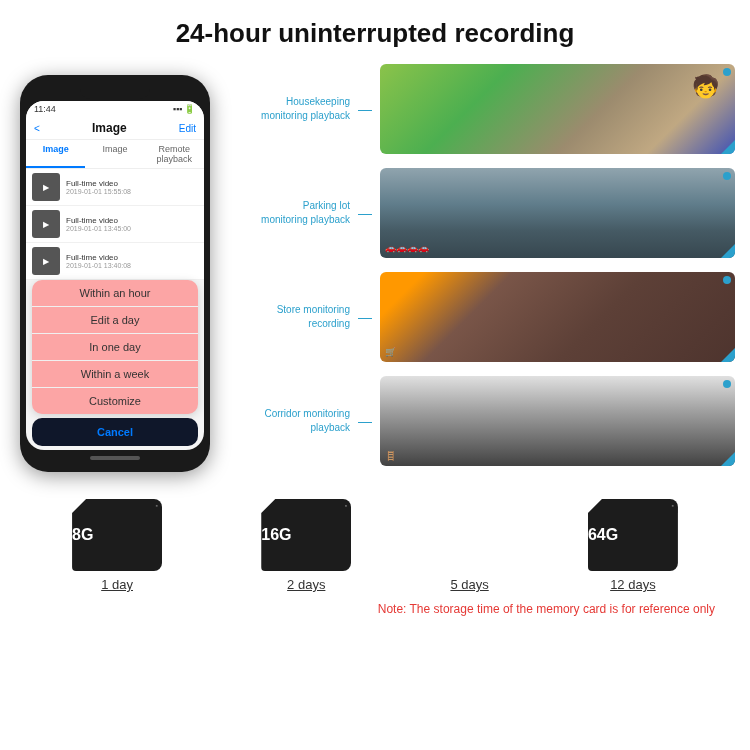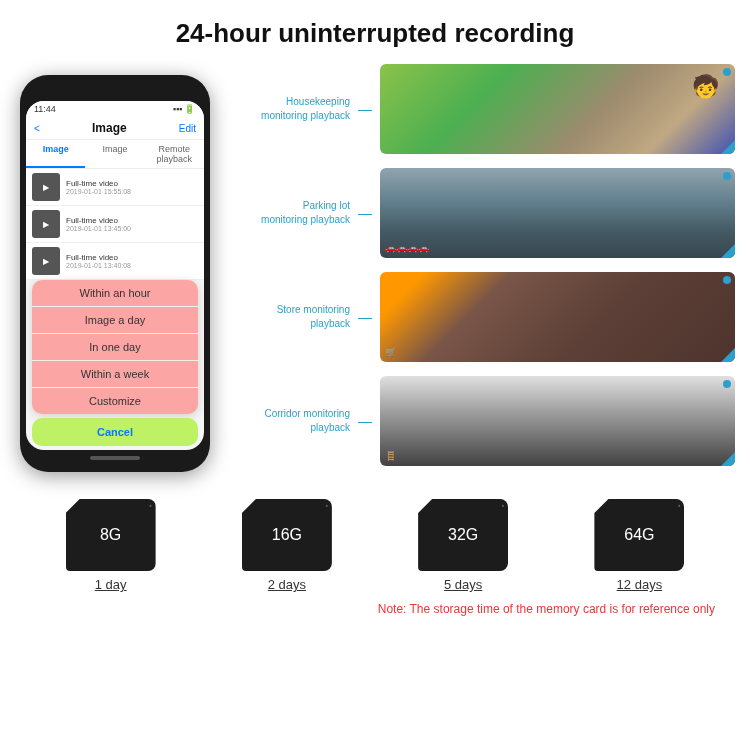--- a/index.html
+++ b/index.html
@@ -138,21 +138,21 @@
       color: #333;
       border-bottom: 1px solid #f0f0f0;
     }
     .dropdown-item:last-child { border-bottom: none; }
     .dropdown-cancel {
       text-align: center;
       padding: 8px 0;
       font-size: 11px;
       color: #007aff;
       margin: 4px 6px;
-      background: #bef264;
+      background: #0f172a;
       border-radius: 10px;
       font-weight: bold;
     }
     .phone-home-bar {
       width: 50px;
       height: 4px;
       background: #555;
       border-radius: 2px;
       margin: 6px auto 0;
     }
@@ -244,24 +244,23 @@
       gap: 6px;
     }
     
     .sd-card-shape {
       width: 90px;
       height: 72px;
       background: #1c1c1c;
       border-radius: 4px 8px 8px 4px;
       display: flex;
       align-items: center;
-      justify-content: center;
       color: #fff;
       font-size: 16px;
-      font-weight: normal;
+      font-weight: bold;
       position: relative;
       clip-path: polygon(14px 0%, 100% 0%, 100% 100%, 0% 100%, 0% 14px);
     }
     .sd-label {
       font-size: 13px;
       color: #333;
       text-align: center;
       text-decoration: underline;
     }
     .note {
@@ -320,21 +319,21 @@
         <div class="video-item">
           <div class="video-thumb">▶</div>
           <div class="video-info">
             <div>Full-time video</div>
             <div class="vtime">2019-01-01 13:40:08</div>
           </div>
         </div>
 
         <div class="dropdown-overlay">
           <div class="dropdown-item">Within an hour</div>
-          <div class="dropdown-item">Image a day</div>
+          <div class="dropdown-item">Edit a day</div>
           <div class="dropdown-item">In one day</div>
           <div class="dropdown-item">Within a week</div>
           <div class="dropdown-item">Customize</div>
         </div>
         <div class="dropdown-cancel">Cancel</div>
 
       </div>
       <div class="phone-home-bar"></div>
     </div>
   </div>
@@ -358,21 +357,21 @@
       <div class="scenario-arrow">—</div>
       <div class="scenario-img img-parking">
         <div class="cyan-dot"></div>
         <div style="position:absolute;bottom:5px;left:5px;font-size:9px;color:#cfd8dc;">🚗🚗🚗🚗</div>
         <div class="cyan-corner"></div>
       </div>
     </div>
 
     <div class="scenario-row">
       <div class="scenario-label" style="white-space:pre-line;">Store monitoring
-playback</div>
+recording</div>
       <div class="scenario-arrow">—</div>
       <div class="scenario-img img-store">
         <div class="cyan-dot"></div>
         <div style="position:absolute;bottom:5px;left:5px;font-size:9px;color:#fff8e1;">🛒</div>
         <div class="cyan-corner"></div>
       </div>
     </div>
 
     <div class="scenario-row">
       <div class="scenario-label" style="white-space:pre-line;">Corridor monitoring
@@ -401,24 +400,20 @@
 
     <div class="sd-card-item">
       <div class="sd-card-shape">
         <span>16G</span>
         <span style="position:absolute;top:3px;right:4px;font-size:7px;color:#666;">▪</span>
       </div>
       <div class="sd-label">2 days</div>
     </div>
 
     <div class="sd-card-item">
-      <div class="sd-card-shape">
-        <span>32G</span>
-        <span style="position:absolute;top:3px;right:4px;font-size:7px;color:#666;">▪</span>
-      </div>
       <div class="sd-label">5 days</div>
     </div>
 
     <div class="sd-card-item">
       <div class="sd-card-shape">
         <span>64G</span>
         <span style="position:absolute;top:3px;right:4px;font-size:7px;color:#666;">▪</span>
       </div>
       <div class="sd-label">12 days</div>
     </div>

